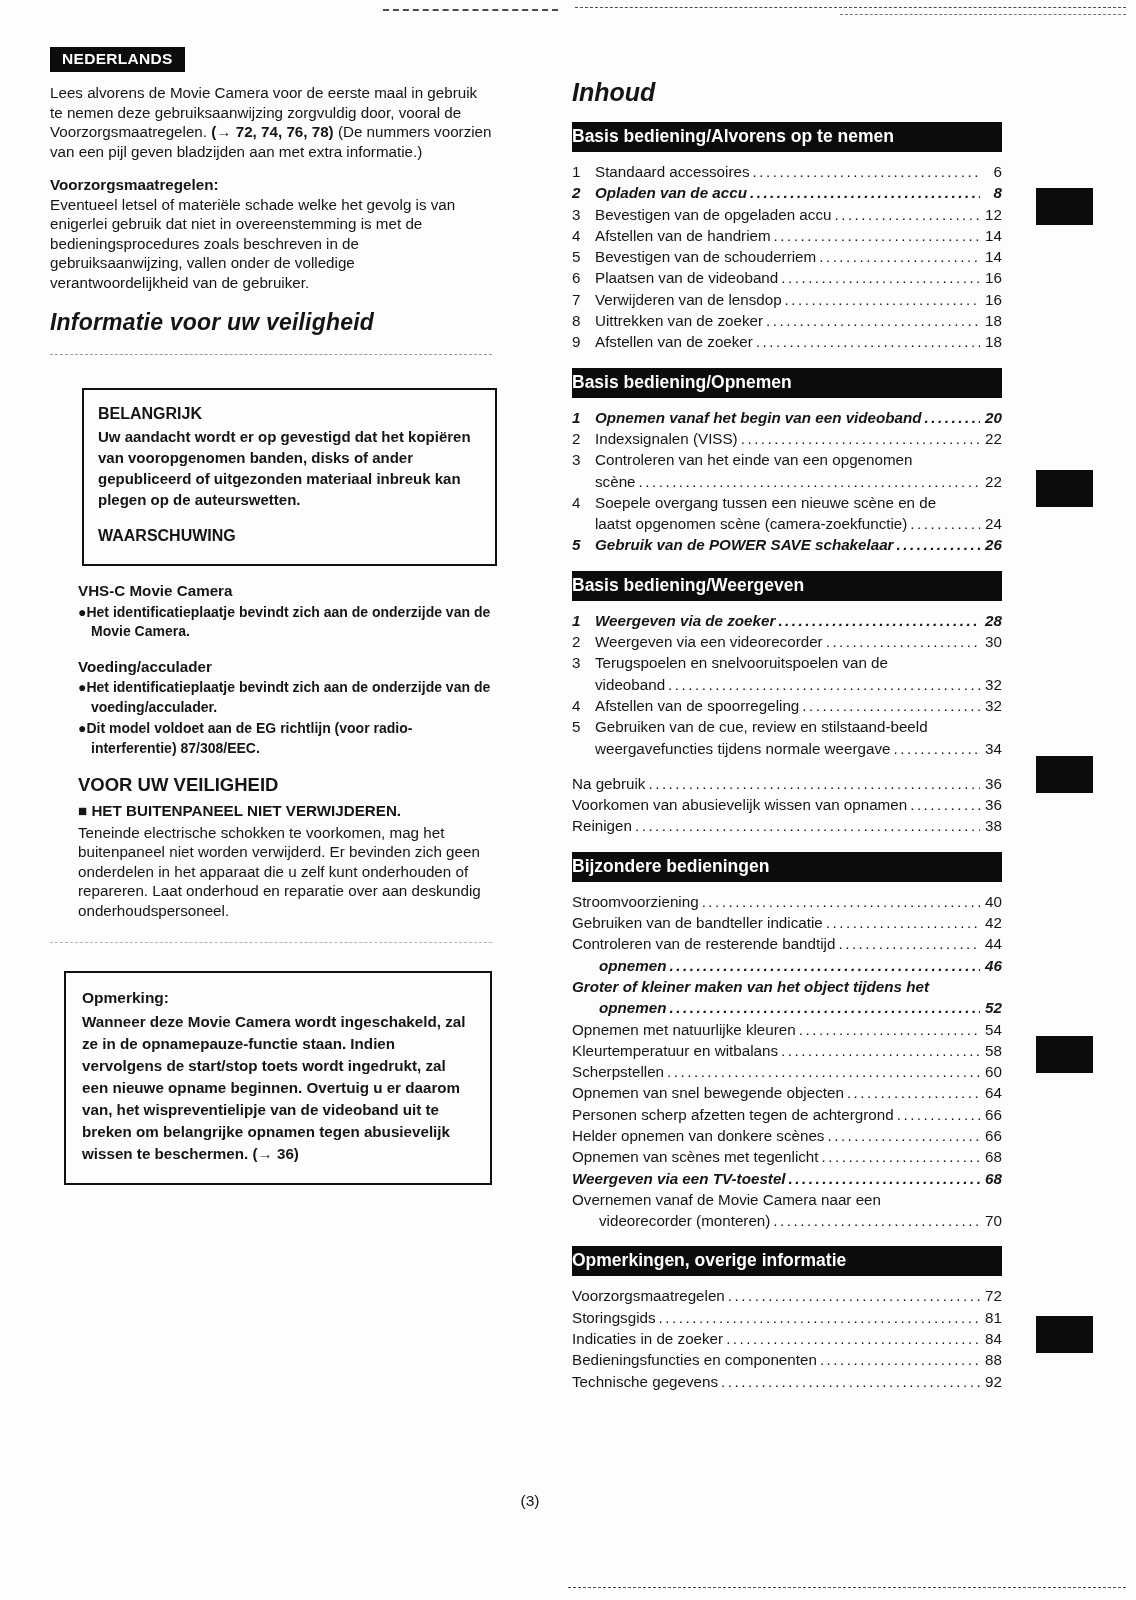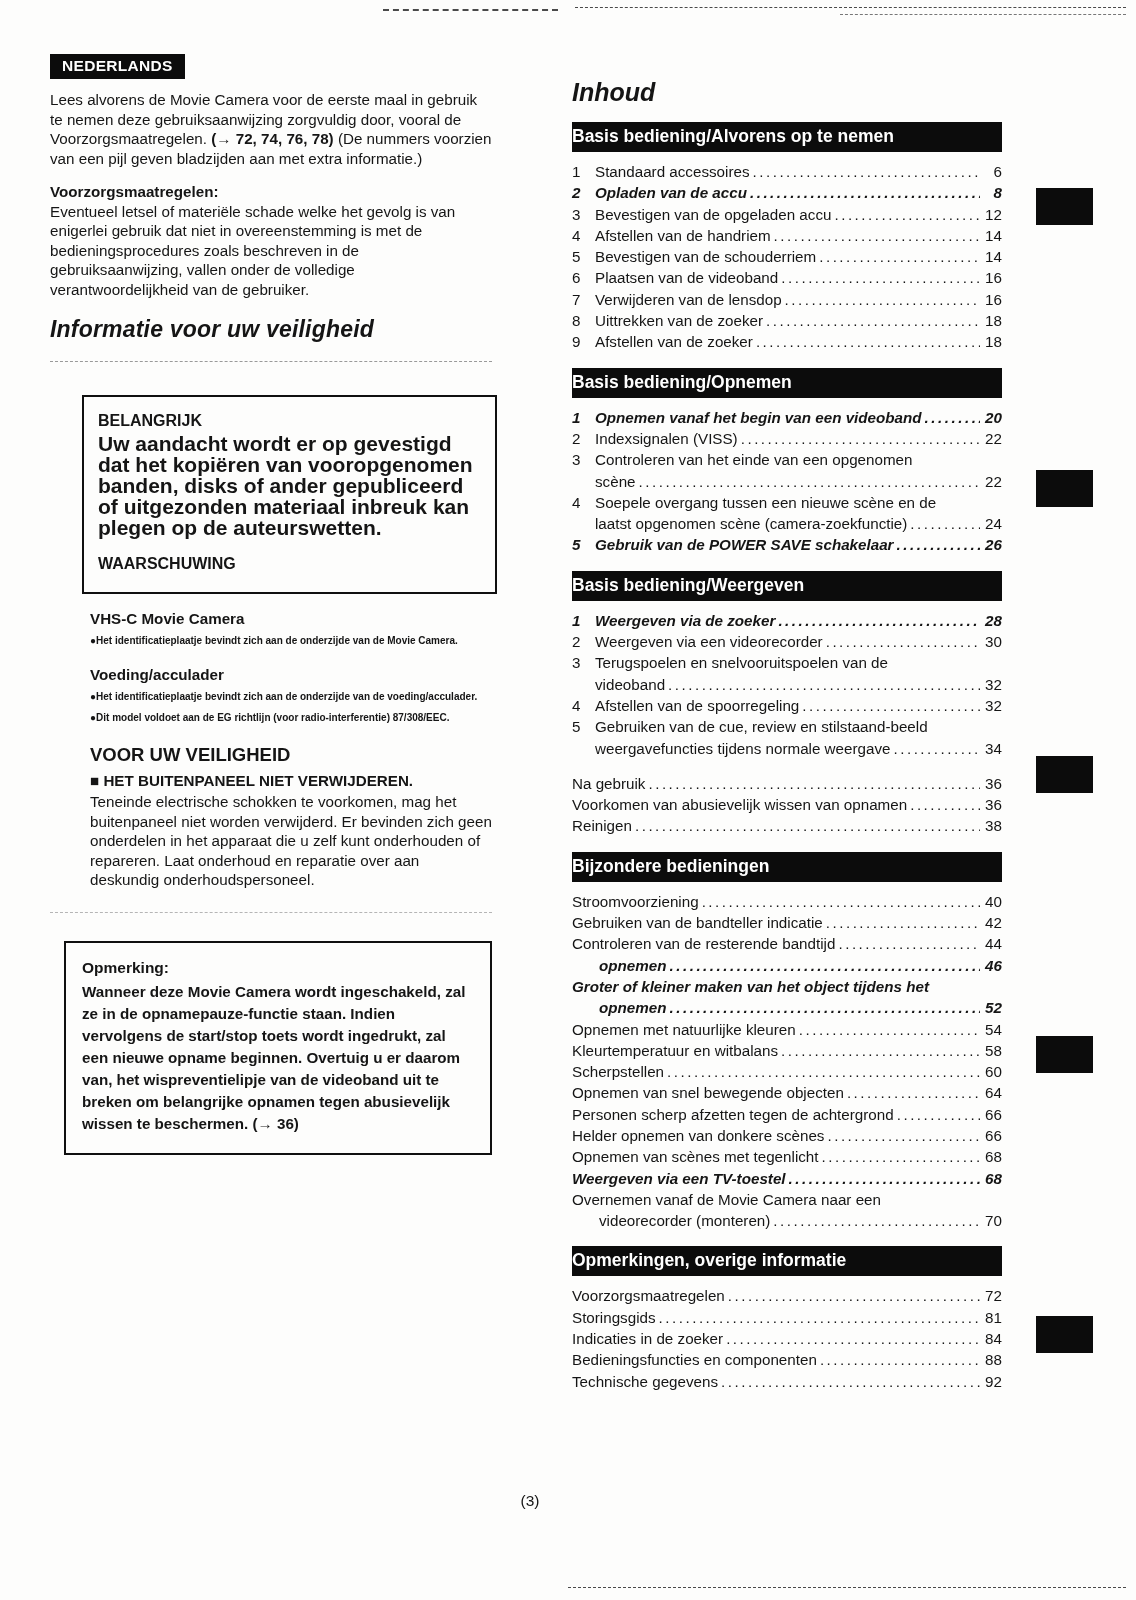--- a/index.html
+++ b/index.html
@@ -21,21 +21,21 @@
   }
 
   
   .art { position: absolute; border-top: 2px dashed #4a4a4a; }
   .art-1 { top: 9px; left: 383px; width: 175px; }
   .art-2 { top: 7px; left: 575px; width: 551px; border-top-width: 1px; }
   .art-3 { top: 14px; left: 840px; width: 286px; border-top-width: 1px; border-top-color: #777; }
   .art-4 { top: 1587px; left: 568px; width: 558px; border-top-width: 1px; }
 
   
-  .col-left { position: absolute; left: 50px; top: 54px; width: 442px; }
+  .col-left { position: absolute; left: 50px; top: 47px; width: 442px; }
   .lang-badge {
     display: inline-block;
     background: var(--bar-bg); color: var(--bar-fg);
     font-weight: 700; font-size: 15.5px;
     padding: 3px 12px 4px; margin-bottom: 11px;
     letter-spacing: 0.3px;
   }
   .body { font-size: 15.2px; line-height: 19.5px; }
   .intro { margin-bottom: 14px; }
   .bold { font-weight: 700; }
@@ -47,28 +47,28 @@
   .scan-line { border-top: 1px dashed #9a9a9a; margin-top: 18px; }
   .scan-line.light { border-top-color: #b5b5b5; margin-top: 22px; }
 
   .warn-box {
     border: 2px solid #101010;
     margin: 33px 0 0 32px;
     width: 415px;
     padding: 13px 14px 16px;
   }
   .box-title { font-weight: 700; font-size: 16px; line-height: 21px; margin-bottom: 2px; }
-  .box-body { font-weight: 700; font-size: 21px; line-height: 21px; }
+  .box-body { font-weight: 700; font-size: 15px; line-height: 21px; }
   .mt { margin-top: 15px; }
 
-  .indent-block { margin-left: 40px; margin-top: 15px; }
+  .indent-block { margin-left: 28px; margin-top: 15px; }
   .group-title { font-weight: 700; font-size: 15.2px; line-height: 19.5px; margin-top: 15px; }
   .group-title.first { margin-top: 0; }
   .bullet {
-    font-weight: 700; font-size: 10px; line-height: 19.5px;
+    font-weight: 700; font-size: 14px; line-height: 19.5px;
     padding-left: 13px; text-indent: -13px; margin-top: 2px;
   }
   .safety2-title { font-size: 18.5px; font-weight: 700; margin-top: 16px; margin-bottom: 5px; }
   .safety2-sub { font-weight: 700; font-size: 15.2px; line-height: 19.5px; margin-bottom: 2px; }
 
   .note-box {
     border: 2px solid #101010;
     margin: 28px 0 0 14px;
     width: 428px;
     padding: 14px 16px 18px;

